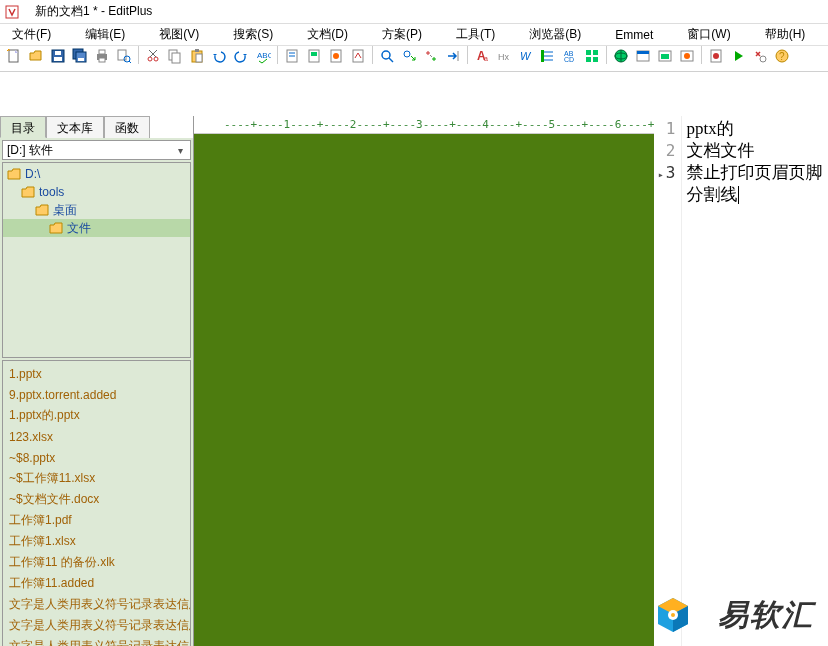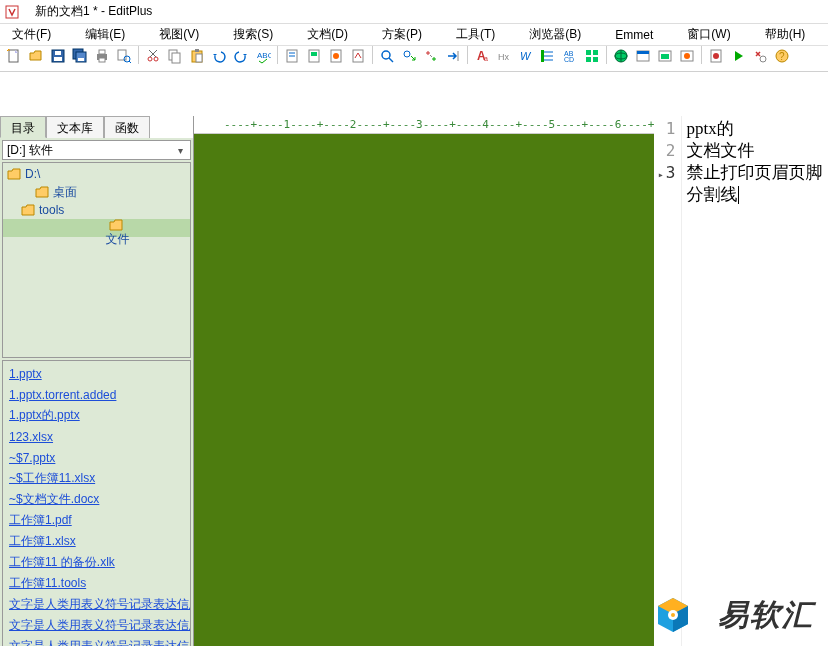--- a/index.html
+++ b/index.html
@@ -115,39 +115,38 @@
   align-items: center;
   height: 18px;
   padding: 0 4px;
   color: #1a4ba0;
   cursor: default;
 }
 .tree-row.sel { background: #b8d8a8; }
 .tree-row .folder-icon { width: 14px; margin-right: 4px; }
 .indent-1 { padding-left: 18px; }
 .indent-2 { padding-left: 32px; }
-.indent-3 { padding-left: 46px; flex-direction: column; }
+.indent-3 { padding-left: 46px; }
 .filelist {
   flex: 1;
   background: #dde9d6;
   border: 1px solid #999;
   margin: 2px;
   overflow-y: auto;
   padding: 2px 0;
 }
 .file-row {
   height: 21px;
   display: flex;
   align-items: center;
   padding: 0 6px;
-  color: #1d4ed8;
+  color: #a16207;
   cursor: default;
   white-space: nowrap;
   overflow: hidden;
-  text-decoration: underline;
 }
 .editor-area {
   flex: 1;
   display: flex;
   flex-direction: row;
   background: #4d7c0f;
 }
 .ruler {
   height: 18px;
   background: #fff;
@@ -476,57 +475,57 @@
     </div>
     <div class="tree">
         <div class="tree-row indent-0">
           <span class="folder-icon">
             <svg width="14" height="12">
               <path d="M1 3 L5 3 L6 1 L13 1 L13 11 L1 11 Z" fill="#fc6" stroke="#b80"></path>
             </svg>
           </span>
           <span>D:\</span>
         </div>
+        <div class="tree-row indent-1">
+          <span class="folder-icon">
+            <svg width="14" height="12">
+              <path d="M1 3 L5 3 L6 1 L13 1 L13 11 L1 11 Z" fill="#fc6" stroke="#b80"></path>
+            </svg>
+          </span>
+          <span>tools</span>
+        </div>
         <div class="tree-row indent-2">
           <span class="folder-icon">
             <svg width="14" height="12">
               <path d="M1 3 L5 3 L6 1 L13 1 L13 11 L1 11 Z" fill="#fc6" stroke="#b80"></path>
             </svg>
           </span>
           <span>桌面</span>
-        </div>
-        <div class="tree-row indent-1">
-          <span class="folder-icon">
-            <svg width="14" height="12">
-              <path d="M1 3 L5 3 L6 1 L13 1 L13 11 L1 11 Z" fill="#fc6" stroke="#b80"></path>
-            </svg>
-          </span>
-          <span>tools</span>
         </div>
         <div class="tree-row indent-3 sel">
           <span class="folder-icon">
             <svg width="14" height="12">
               <path d="M1 3 L5 3 L6 1 L13 1 L13 11 L1 11 Z" fill="#fc6" stroke="#b80"></path>
             </svg>
           </span>
           <span>文件</span>
         </div>
       </div>
     <div class="filelist">
         <div class="file-row">1.pptx</div>
-        <div class="file-row">1.pptx.torrent.added</div>
+        <div class="file-row">9.pptx.torrent.added</div>
         <div class="file-row">1.pptx的.pptx</div>
         <div class="file-row">123.xlsx</div>
-        <div class="file-row">~$7.pptx</div>
+        <div class="file-row">~$8.pptx</div>
         <div class="file-row">~$工作簿11.xlsx</div>
         <div class="file-row">~$文档文件.docx</div>
         <div class="file-row">工作簿1.pdf</div>
         <div class="file-row">工作簿1.xlsx</div>
         <div class="file-row">工作簿11 的备份.xlk</div>
-        <div class="file-row">工作簿11.tools</div>
+        <div class="file-row">工作簿11.added</div>
         <div class="file-row">文字是人类用表义符号记录表达信息</div>
         <div class="file-row">文字是人类用表义符号记录表达信息</div>
         <div class="file-row">文字是人类用表义符号记录表达信息</div>
         <div class="file-row">文字是人类用表义符号记录表达信息</div>
         <div class="file-row">文字是人类用表义符号记录表达信息</div>
       </div>
   </div>
 
   <div class="editor-area">
     <div class="ruler">----+----1----+----2----+----3----+----4----+----5----+----6----+</div>

